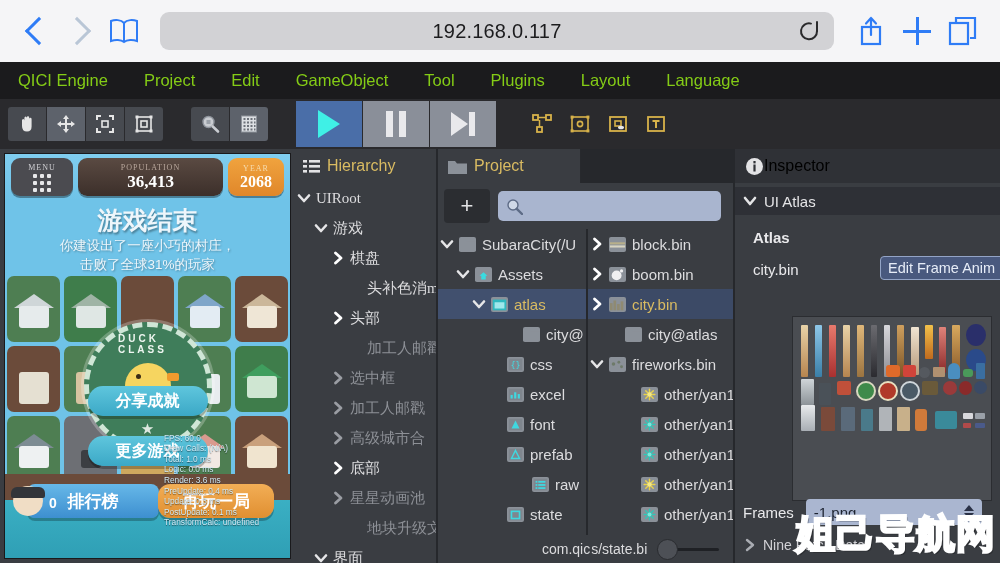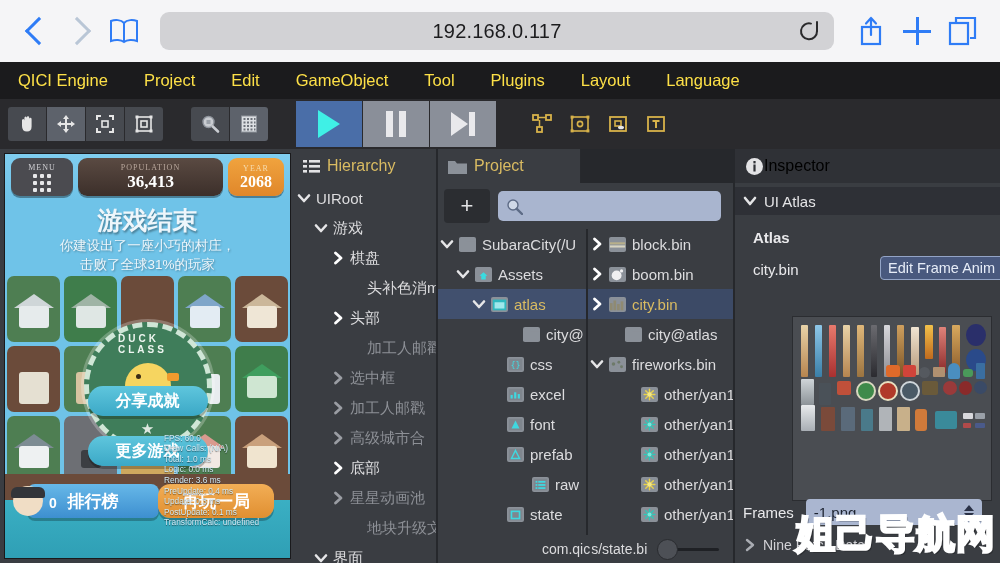--- a/index.html
+++ b/index.html
@@ -18,21 +18,21 @@
   .urlbar .url-text{font-size:20px;color:#1c1c1e;letter-spacing:.2px;}
   .reload{position:absolute;right:14px;top:50%;transform:translateY(-50%);width:22px;height:22px;color:#2a2a2c;}
   .act-ico{width:46px;height:44px;display:flex;align-items:center;justify-content:center;color:#2f7cf6;flex:0 0 auto;}
   .plus-h,.plus-v{position:absolute;background:#2f7cf6;}
   .plus-wrap{position:relative;width:28px;height:28px;}
   .plus-h{left:0;top:12.5px;width:28px;height:3px;}
   .plus-v{left:12.5px;top:0;width:3px;height:28px;}
 
   
   .menubar{position:absolute;left:0;top:62px;width:1000px;height:37px;background:#1b1b1d;display:flex;align-items:center;}
-  .menuitem{color:#fde047;font-size:16.5px;padding:0 12px;margin:0 6px;white-space:nowrap;cursor:default;}
+  .menuitem{color:#84cc16;font-size:16.5px;padding:0 12px;margin:0 6px;white-space:nowrap;cursor:default;}
 
   
   .toolbar{position:absolute;left:0;top:99px;width:1000px;height:50px;background:#2a2a2d;display:flex;align-items:center;}
   .tgroup{display:flex;align-items:center;height:34px;margin-left:8px;border-radius:3px;overflow:hidden;}
   .tbtn{width:38px;height:34px;background:#474a50;display:flex;align-items:center;justify-content:center;border-right:1px solid #2a2a2d;color:#e6e6e6;}
   .tbtn.act{background:#5d626b;}
   .tbtn:last-child{border-right:none;}
   .play-group{display:flex;align-items:center;height:46px;margin-left:28px;}
   .pbtn{width:66px;height:46px;display:flex;align-items:center;justify-content:center;background:#8a8f99;border-right:1px solid #2a2a2d;}
   .pbtn.blue{background:#4a6ea8;}
@@ -435,21 +435,21 @@
               <rect x="0" y="1" width="4" height="2.6"></rect>
               <rect x="6" y="1" width="11" height="2.6"></rect>
           <rect x="0" y="6" width="4" height="2.6"></rect>
               <rect x="6" y="6" width="11" height="2.6"></rect>
           <rect x="0" y="11" width="4" height="2.6"></rect>
               <rect x="6" y="11" width="11" height="2.6"></rect>
             </g>
         </svg>
         <span class="tt">Hierarchy</span>
       </div>
-      <div class="tree" id="hierarchy-tree" style="top:34px;bottom:0;">
+      <div class="tree" id="hierarchy-tree" style="top:34px;bottom:0;font-family:Liberation Serif, serif;">
           <div class="row" style="padding-left: 4px;">
             <svg class="arrow-d" viewBox="0 0 14 14">
               <path d="M2 4.5 L7 10 L12 4.5" fill="none" stroke="#e6e6e8" stroke-width="2.6" stroke-linecap="round" stroke-linejoin="round"></path>
             </svg>
             <span>UIRoot</span>
           </div>
           <div class="row" style="padding-left: 21px;">
             <svg class="arrow-d" viewBox="0 0 14 14">
               <path d="M2 4.5 L7 10 L12 4.5" fill="none" stroke="#e6e6e8" stroke-width="2.6" stroke-linecap="round" stroke-linejoin="round"></path>
             </svg>

